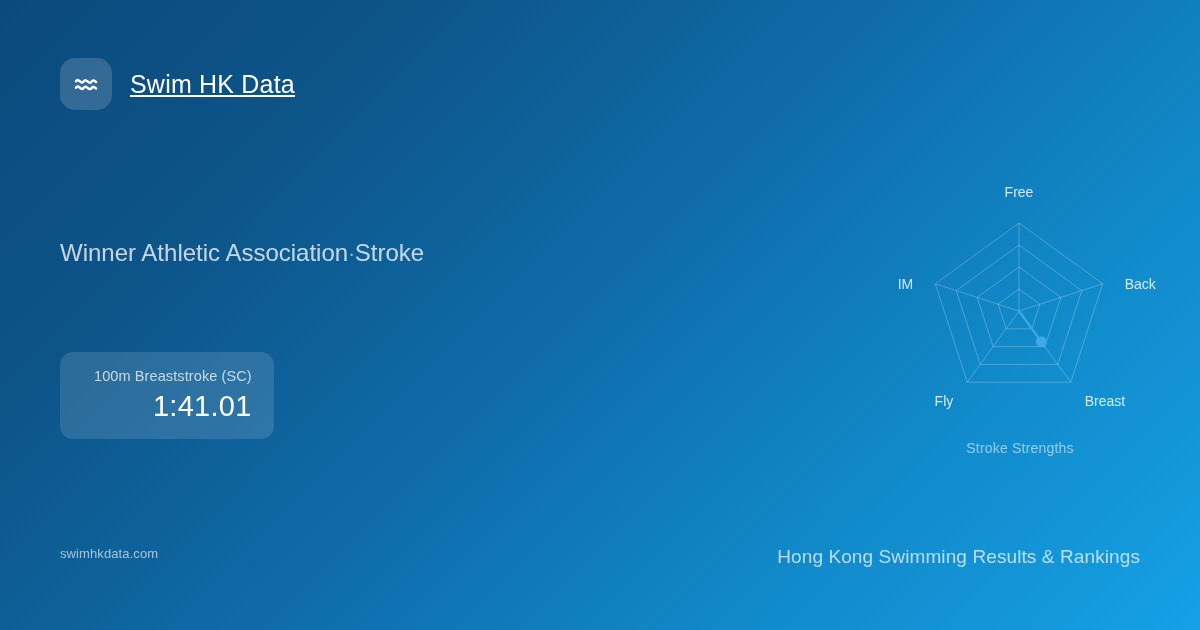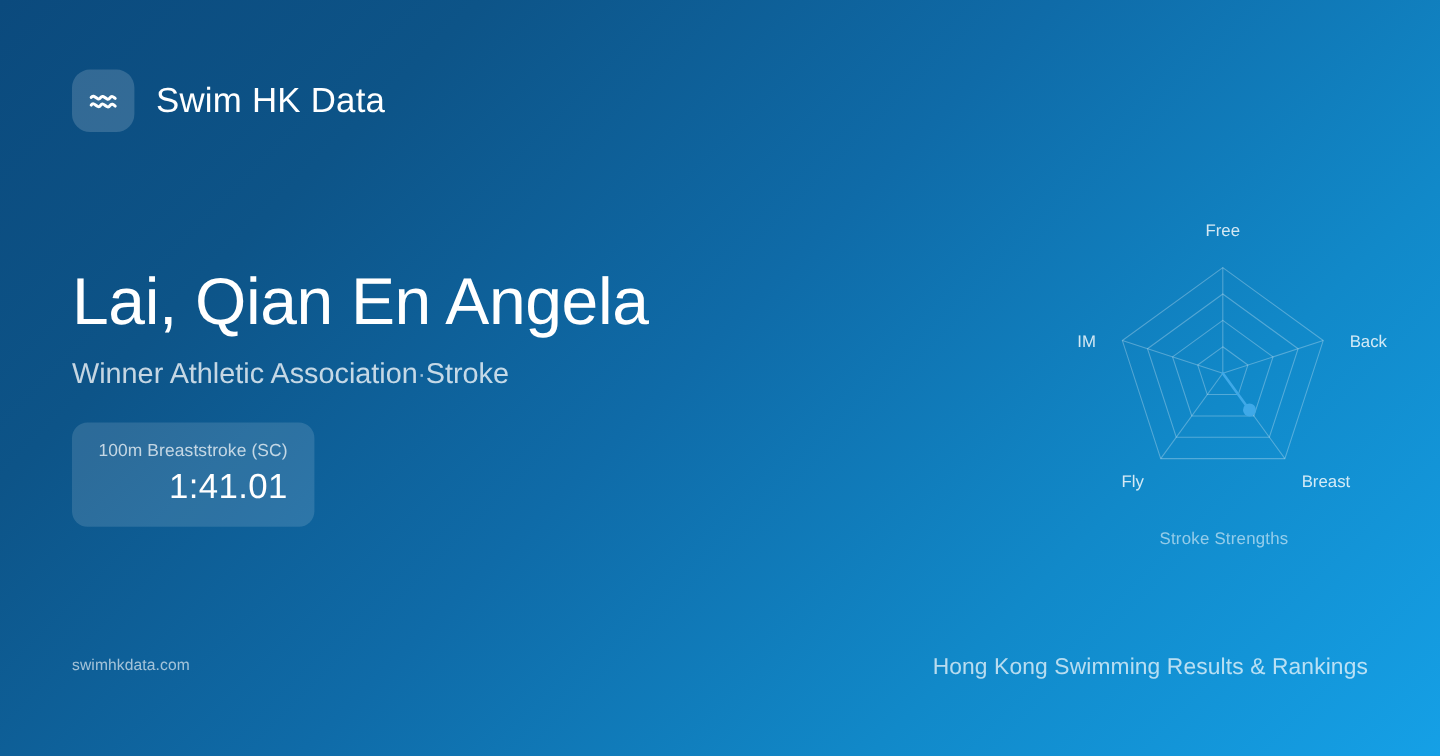--- a/index.html
+++ b/index.html
@@ -36,24 +36,25 @@
     width:52px;
     height:52px;
     border-radius:15px;
     background:rgba(255,255,255,0.16);
     display:flex;
     align-items:center;
     justify-content:center;
   }
   .brand-mark svg { display:block; }
   .brand-name {
-    font-size:29px;
+    font-size:25px;
     font-weight:400;
     letter-spacing:0.2px;
     color:#ffffff;
+    text-decoration:underline;
   }
 
   
   .hero {
     position:absolute;
     left:60px;
     top:222px;
     width:640px;
   }
   .athlete-name {
@@ -78,21 +79,21 @@
     color:rgba(255,255,255,0.6);
     line-height:1;
   }
 
   
   .result-badge {
     position:absolute;
     left:60px;
     top:352px;
     min-width:196px;
-    padding:16px 22px 18px 22px;
+    padding:16px 22px 18px 34px;
     border-radius:13px;
     background:rgba(255,255,255,0.13);
   }
   .result-event {
     font-size:14.5px;
     font-weight:400;
     color:rgba(255,255,255,0.72);
     letter-spacing:0.1px;
     white-space:nowrap;
   }
@@ -159,21 +160,20 @@
   <div class="brand-mark">
     <svg width="30" height="30" viewBox="0 0 30 30" aria-hidden="true">
       <path d="M5 12.2 C7.6 8.4, 10.2 16.2, 12.8 12.4 C15.4 8.6, 18 16.4, 20.6 12.6 C22.2 10.3, 23.8 12.1, 25 13.0" fill="none" stroke="#ffffff" stroke-width="2.5" stroke-linecap="round" stroke-linejoin="round"></path>
       <path d="M5 18.6 C7.6 14.8, 10.2 22.6, 12.8 18.8 C15.4 15.0, 18 22.8, 20.6 19.0 C22.2 16.7, 23.8 18.5, 25 19.4" fill="none" stroke="#ffffff" stroke-width="2.5" stroke-linecap="round" stroke-linejoin="round"></path>
     </svg>
   </div>
   <div class="brand-name">Swim HK Data</div>
 </div>
 
 <div class="hero">
-  <div class="athlete-name">Lai, Qian En Angela</div>
   <div class="athlete-meta">
     <span>Winner Athletic Association</span>
     <span class="meta-sep">·</span>
     <span>Stroke</span>
   </div>
 </div>
 
 <div class="result-badge">
   <div class="result-event">100m Breaststroke (SC)</div>
   <div class="result-time">1:41.01</div>

